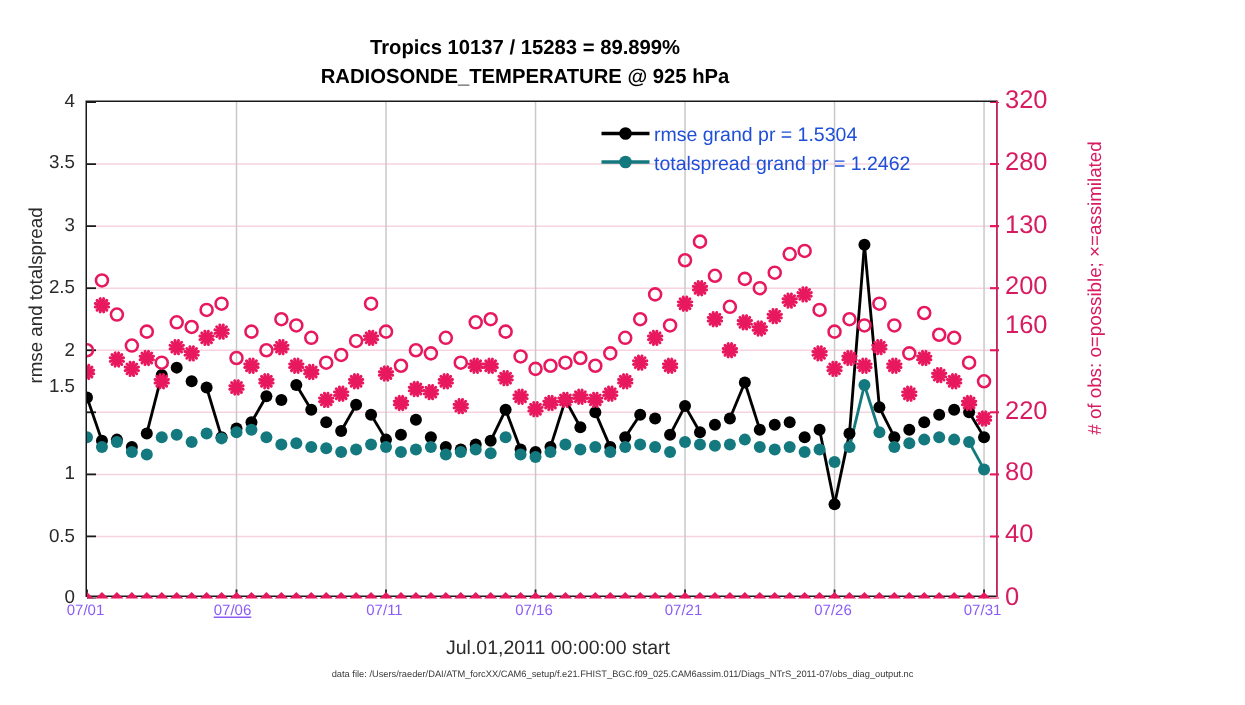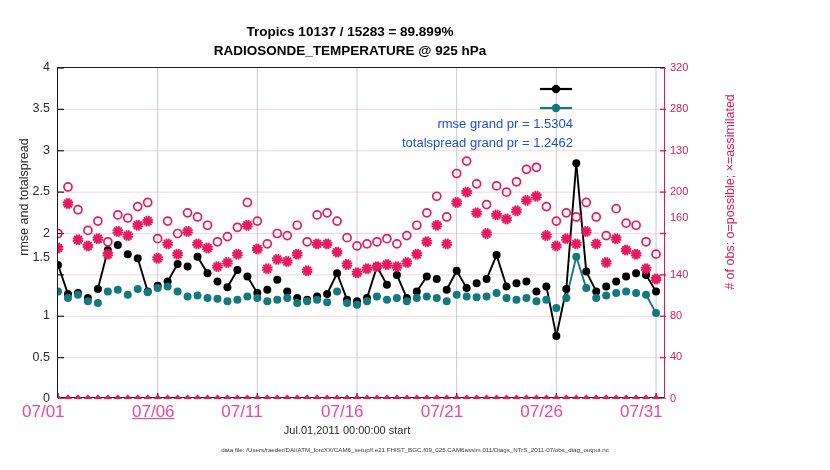--- a/index.html
+++ b/index.html
@@ -39,61 +39,61 @@
   #gridsvg, #datasvg { position: absolute; left: 0; top: 0; width: 608px; height: 331px; }
 
   
   .ytick-l {
     position: absolute; right: 0; width: 46px;
     text-align: right; font-size: 12.5px; color: #2b2b2b;
     transform: translateY(-50%); white-space: pre;
   }
   .ytick-r {
     position: absolute; left: 0; width: 44px;
-    text-align: left; font-size: 11px; color: #d81b60;
+    text-align: left; font-size: 17px; color: #d81b60;
     transform: translateY(-50%); white-space: pre;
   }
   #ylabels-left { position: absolute; left: 0px; top: 67px; width: 50px; height: 331px; }
   #ylabels-right { position: absolute; left: 670px; top: 67px; width: 50px; height: 331px; }
 
   .xtick {
     position: absolute; top: 0; width: 70px; margin-left: -35px;
-    font-size: 17px; color: #ec4899; white-space: pre;
+    text-align: center; font-size: 10px; color: #8b5cf6; white-space: pre;
   }
   #xlabels { position: absolute; left: 57px; top: 402px; width: 608px; height: 20px; }
 
   
   #ylabel-left {
     position: absolute; left: -106px; top: 190px;
     width: 260px; text-align: center;
     font-size: 12.5px; color: #2b2b2b;
     transform: rotate(-90deg); white-space: pre;
   }
   #ylabel-right {
     position: absolute; left: 580px; top: 185px;
     width: 300px; text-align: center;
     font-size: 12.5px; color: #d81b60;
     transform: rotate(-90deg); white-space: pre;
   }
   #xlabel {
-    position: absolute; left: 43px; top: 424px; width: 608px;
-    text-align: center; font-size: 11px; color: #2b2b2b; white-space: pre;
+    position: absolute; left: 68px; top: 424px; width: 608px;
+    text-align: center; font-size: 13px; color: #2b2b2b; white-space: pre;
   }
   #footer {
     position: absolute; left: 0; top: 446px; width: 830px;
     text-align: center; font-size: 6.2px; color: #3a3a3a; white-space: pre;
   }
 
   
   #legend {
     position: absolute; left: 396px; top: 80px;
     padding: 2px 4px 3px 4px;
     background: rgba(255,255,255,0.0);
   }
-  .legend-row { display: flex; align-items: flex-end; height: 19px; flex-direction: column; }
+  .legend-row { display: flex; align-items: flex-start; height: 19px; }
   .legend-swatch { width: 34px; height: 14px; flex: 0 0 34px; }
   .legend-text {
     font-size: 13px; color: #1f4fd8; white-space: pre; padding-left: 2px;
   }
 </style>
 </head>
 <body>
 
 <div id="root">
 
@@ -793,31 +793,31 @@
       <div class="ytick-l" style="top: 124.125px;">2.5</div>
       <div class="ytick-l" style="top: 82.75px;">3</div>
       <div class="ytick-l" style="top: 41.375px;">3.5</div>
       <div class="ytick-l" style="top: 0px;">4</div>
     </div>
 
   <div id="ylabels-right">
       <div class="ytick-r" style="top: 331px;">0</div>
       <div class="ytick-r" style="top: 289px;">40</div>
       <div class="ytick-r" style="top: 248.25px;">80</div>
-      <div class="ytick-r" style="top: 206.875px;">140</div>
+      <div class="ytick-r" style="top: 206.875px;">220</div>
       <div class="ytick-r" style="top: 150px;">160</div>
       <div class="ytick-r" style="top: 124.125px;">200</div>
       <div class="ytick-r" style="top: 82.75px;">130</div>
       <div class="ytick-r" style="top: 41.375px;">280</div>
       <div class="ytick-r" style="top: 0px;">320</div>
     </div>
 
   <div id="xlabels">
       <div class="xtick" style="left: 0px;">07/01</div>
-      <div class="xtick" style="left: 110px; text-decoration: underline;">07/06</div>
+      <div class="xtick" style="left: 98px; text-decoration: underline;">07/06</div>
       <div class="xtick" style="left: 199.344px;">07/11</div>
       <div class="xtick" style="left: 299.016px;">07/16</div>
       <div class="xtick" style="left: 398.689px;">07/21</div>
       <div class="xtick" style="left: 498.361px;">07/26</div>
       <div class="xtick" style="left: 598.033px;">07/31</div>
     </div>
 
   <div id="ylabel-left">rmse and totalspread</div>
   <div id="ylabel-right"># of obs: o=possible; ×=assimilated</div>
   <div id="xlabel">Jul.01,2011 00:00:00 start</div>

